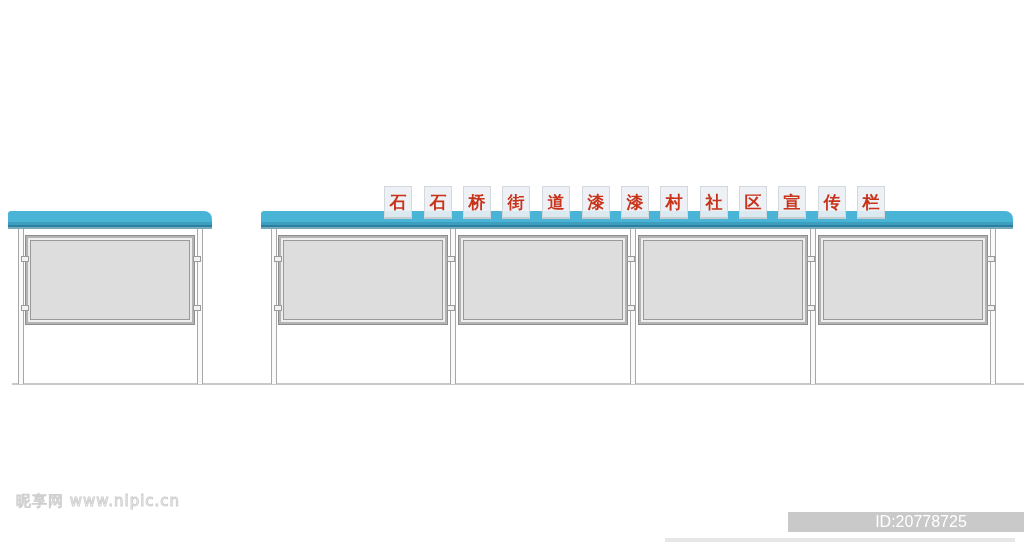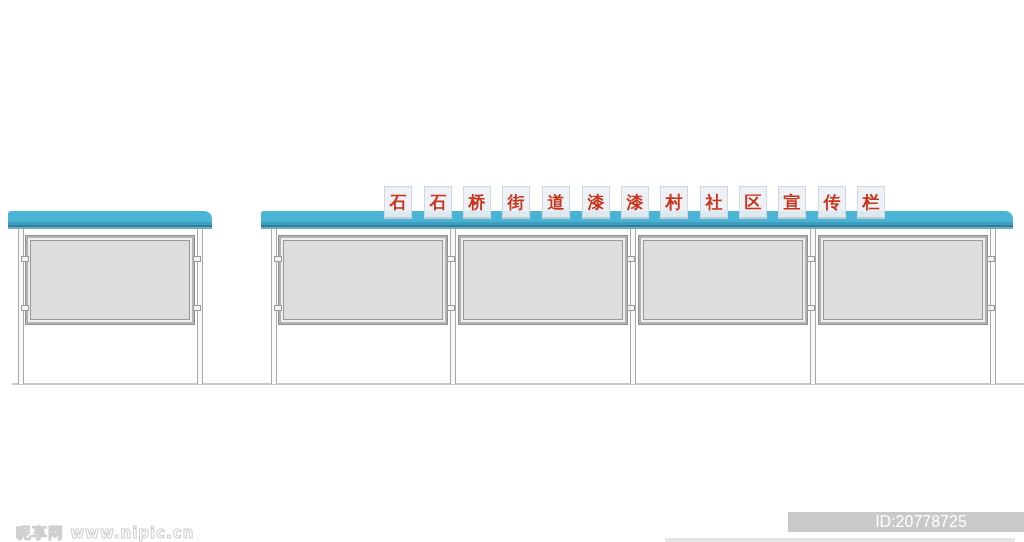--- a/index.html
+++ b/index.html
@@ -4,21 +4,21 @@
 <style>
   html, body { margin:0; padding:0; }
   body { width:1024px; height:542px; background:#ffffff; position:relative; overflow:hidden; font-family:"DejaVu Sans", sans-serif; }
   .ground { position:absolute; left:12px; top:383px; width:1012px; height:2px; background:#c8c8c8; }
   .roof { position:absolute; height:14px; background:#4ab4d6; border-bottom:2px solid #2c7f9e; border-radius:3px 8px 0 0; box-shadow: inset 0 -3px 0 #3d9fc0; }
   .roof::after { content:""; position:absolute; left:0; right:0; bottom:-4px; height:2px; background:#7aa9bb; }
   .post { position:absolute; width:4px; background:#fafafa; border-left:1px solid #a8a8a8; border-right:1px solid #a8a8a8; }
   .board { position:absolute; background:#dddddd; border:2px solid #b4b4b4; box-shadow: 0 0 0 1px #8d8d8d, inset 0 0 0 2px #eeeeee, inset 0 0 0 3px #9a9a9a; }
   .clip { position:absolute; width:6px; height:4px; background:#f2f2f2; border:1px solid #9a9a9a; }
   .sign { position:absolute; top:186px; width:26px; height:30px; background:rgba(235,240,244,0.9); border:1px solid #d2d8dc; border-bottom:2px solid #c4ccd2; display:flex; align-items:center; justify-content:center; color:#c8331a; font-family:"DejaVu Serif", serif; font-weight:bold; font-size:17px; line-height:1; }
-  .watermark { position:absolute; left:16px; top:524px; font-family:"DejaVu Sans", sans-serif; font-size:15px; font-weight:bold; color:#ffffff; -webkit-text-stroke:1px #cfcfcf; letter-spacing:1px; }
+  .watermark { position:absolute; left:16px; top:492px; font-family:"DejaVu Sans", sans-serif; font-size:15px; font-weight:normal; color:#ffffff; -webkit-text-stroke:1px #cfcfcf; letter-spacing:1px; }
   .idbar { position:absolute; left:788px; top:512px; width:266px; height:20px; background:#c9c9c9; color:#ffffff; font-family:"Liberation Sans", sans-serif; font-size:16px; line-height:20px; text-align:center; }
   .idbar2 { position:absolute; left:665px; top:538px; width:350px; height:4px; background:#e6e6e6; }
 </style>
 </head>
 <body>
 
 <div class="ground"></div>
 
 <div>
   <div class="roof" style="left:8px; top:211px; width:204px;"></div>

